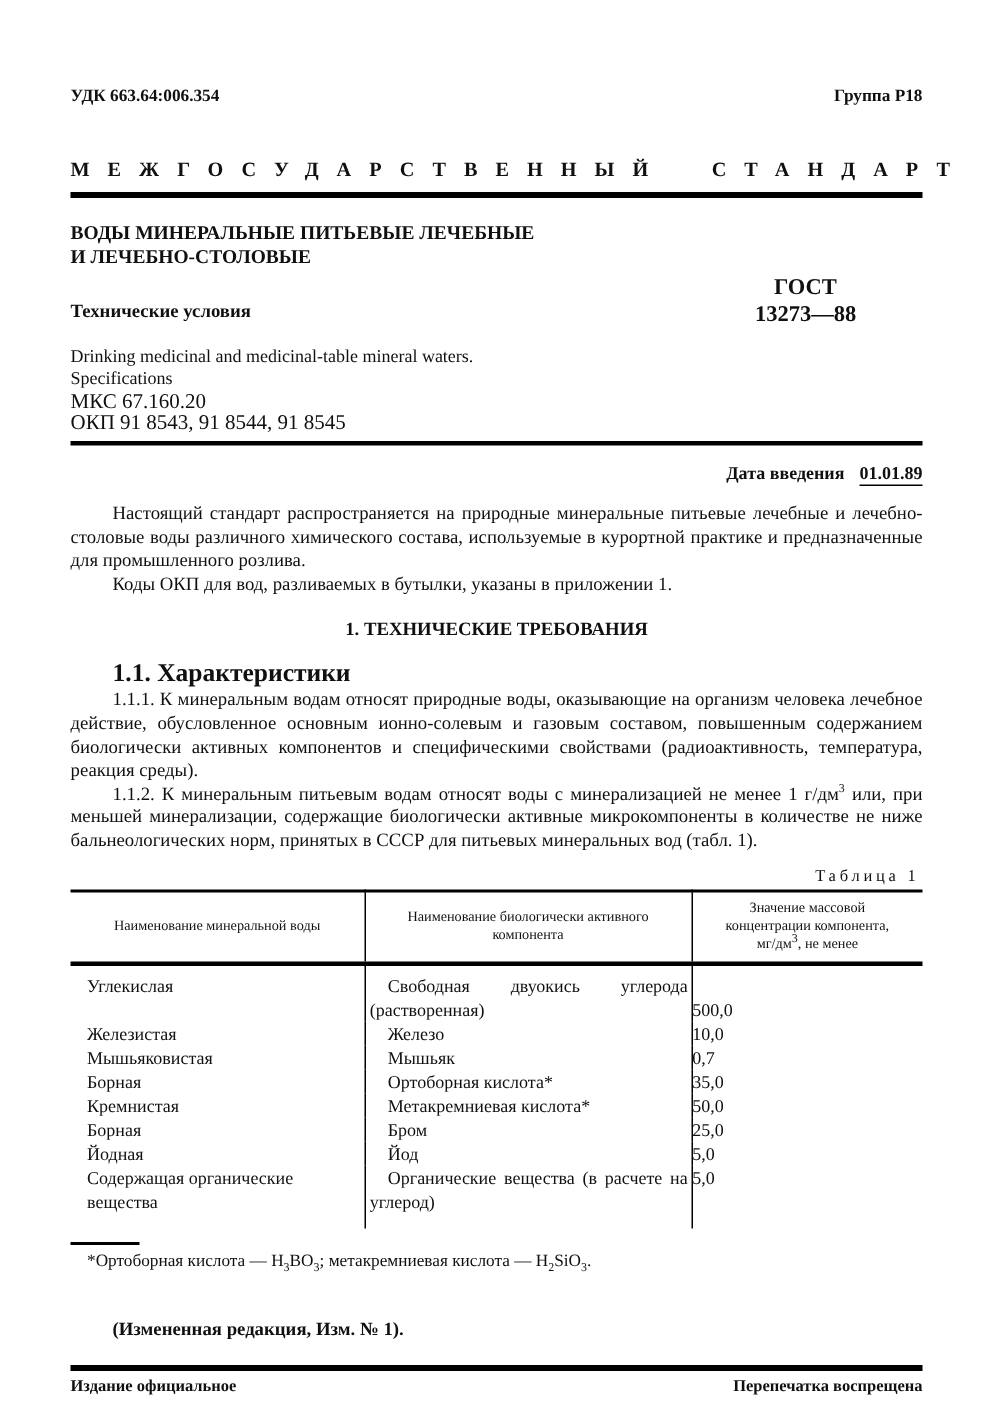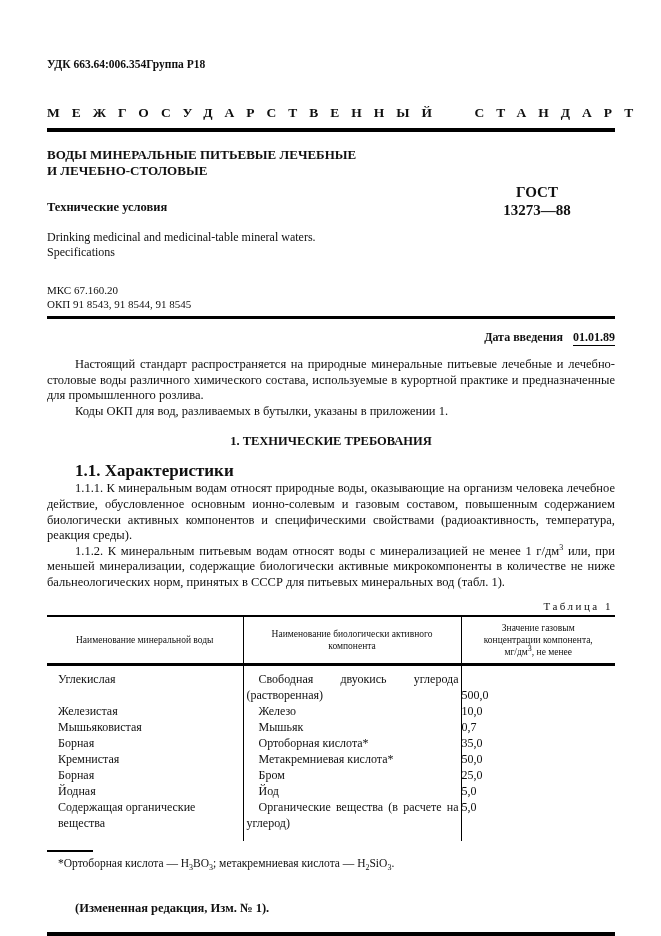--- a/index.html
+++ b/index.html
@@ -7,40 +7,40 @@
   body {
     width: 661px; height: 936px;
     background: #ffffff;
     font-family: "Liberation Serif", "DejaVu Serif", serif;
     color: #101010;
     -webkit-font-smoothing: antialiased;
   }
   .page { position: relative; width: 661px; height: 936px; overflow: hidden; background: #fff; }
   .content { position: absolute; left: 47px; top: 0; width: 568px; }
 
-  .udk-row { padding-top: 58px; display: flex; 
+  .udk-row { padding-top: 58px; display: flex; justify-content: space-between;
              font-size: 11.5px; font-weight: bold; }
 
   .std-heading { margin-top: 35px; font-weight: bold; font-size: 13.5px;
                  letter-spacing: 12px; word-spacing: 15px; white-space: nowrap; }
 
   .rule { background: #000; }
   .rule-top { height: 4px; margin-top: 7px; }
   .rule-mid { height: 3px; margin-top: 5px; }
   .rule-bottom { height: 4px; margin-top: 16px; }
 
   .title-row { display: flex; margin-top: 15px; }
   .title-left { width: 412px; }
   .doc-title { font-weight: bold; font-size: 13px; line-height: 16px; }
   .doc-subtitle { margin-top: 21px; font-weight: bold; font-size: 12.5px; }
   .doc-title-en { margin-top: 15px; font-size: 12px; line-height: 15px; }
   .title-right { flex: 1; text-align: center; padding-top: 36px;
                  font-weight: bold; font-size: 15px; line-height: 18px; }
 
-  .codes { margin-top: 24px; font-size: 11px; line-height: 13.5px; }
+  .codes { margin-top: 2px; font-size: 14px; line-height: 13.5px; }
 
   .date-line { margin-top: 11px; text-align: right; font-weight: bold; font-size: 12px; }
   .date-value { margin-left: 10px; border-bottom: 1.5px solid #000; padding-bottom: 1px; }
 
   .para { margin: 0; font-size: 12.5px; line-height: 15.6px;
           text-align: justify; text-indent: 28px; }
   .intro-first { margin-top: 12px; }
 
   .sec-heading { margin-top: 15px; text-align: center; font-weight: bold; font-size: 12.5px; }
   .sub-heading { margin-top: 12px; font-weight: bold; font-size: 17px; text-indent: 28px; }
@@ -134,21 +134,21 @@
     <table class="mineral">
       <colgroup>
           <col class="w1">
           <col class="w2">
           <col class="w3">
         </colgroup>
       <thead>
         <tr>
           <td>Наименование минеральной воды</td>
           <td>Наименование биологически активного компонента</td>
-          <td class="h3"><span>Значение газовым концентрации компонента, мг/дм</span><sup>3</sup><span>, не менее</span></td>
+          <td class="h3"><span>Значение массовой концентрации компонента, мг/дм</span><sup>3</sup><span>, не менее</span></td>
         </tr>
       </thead>
       <tbody>
 
           <tr>
             <td class="c1">Углекислая</td>
             <td class="c2">Свободная двуокись углерода (растворен­ная)</td>
             <td class="c3">500,0</td>
           </tr>
 

